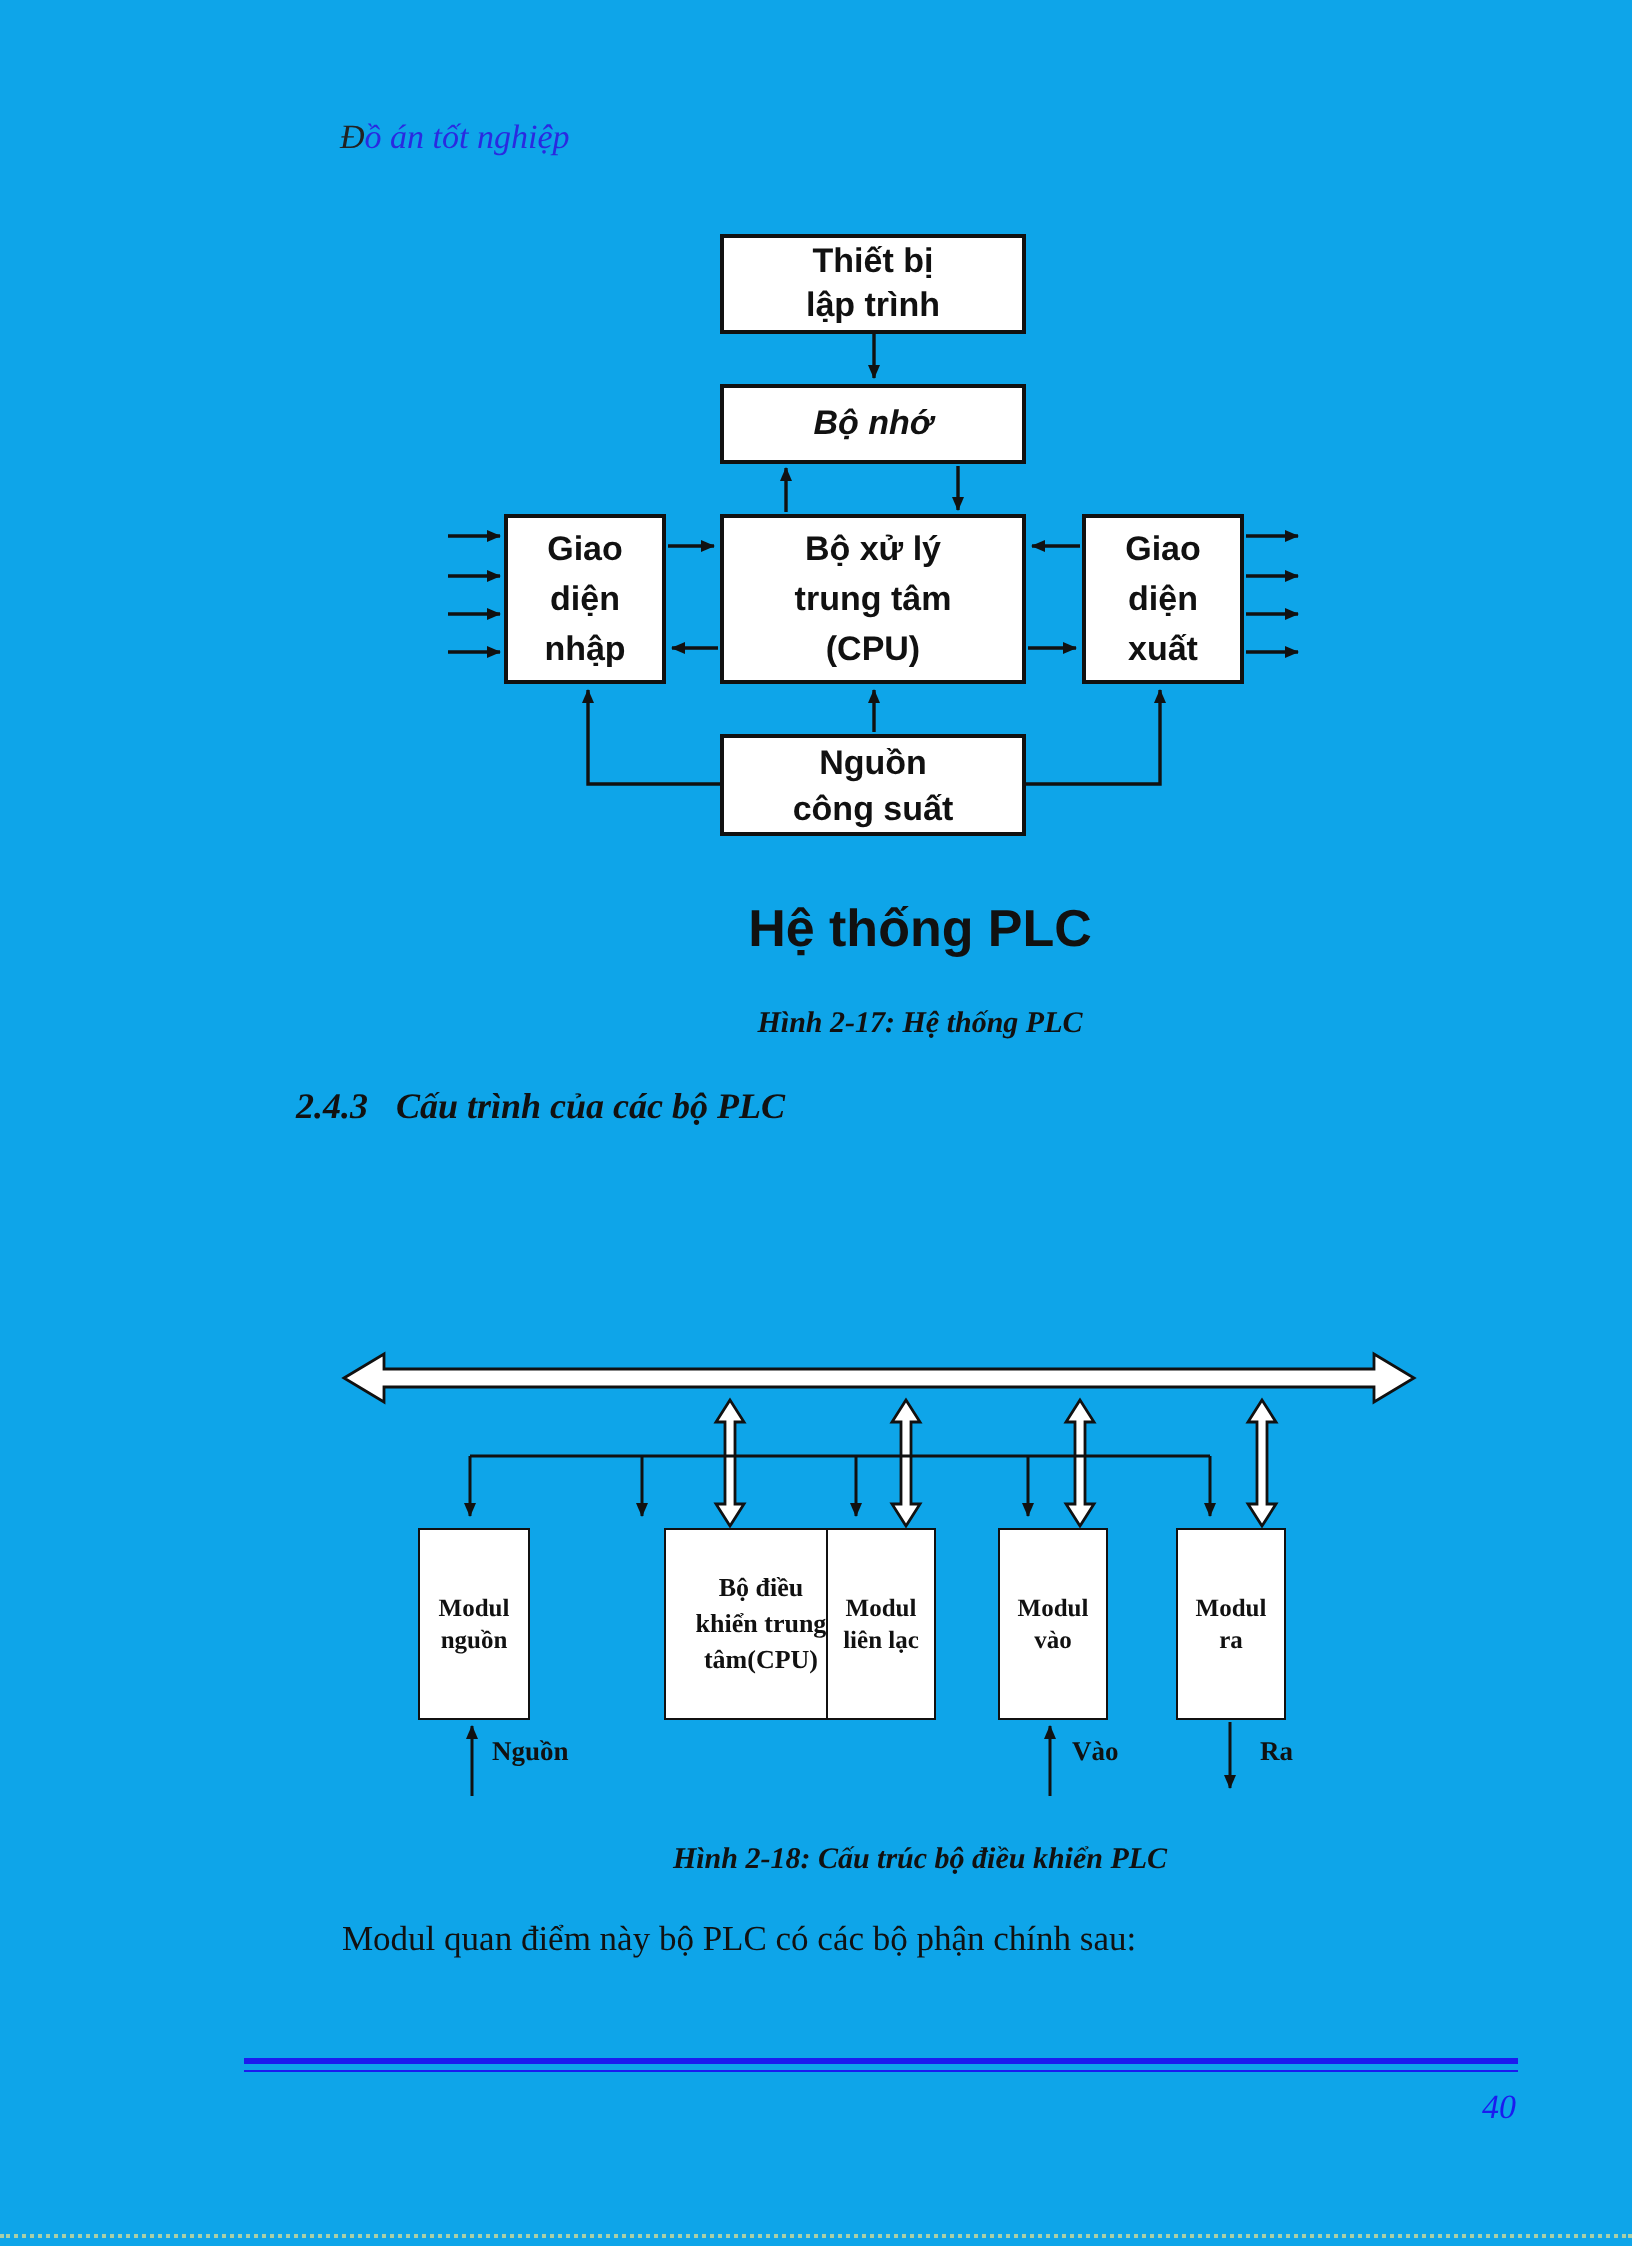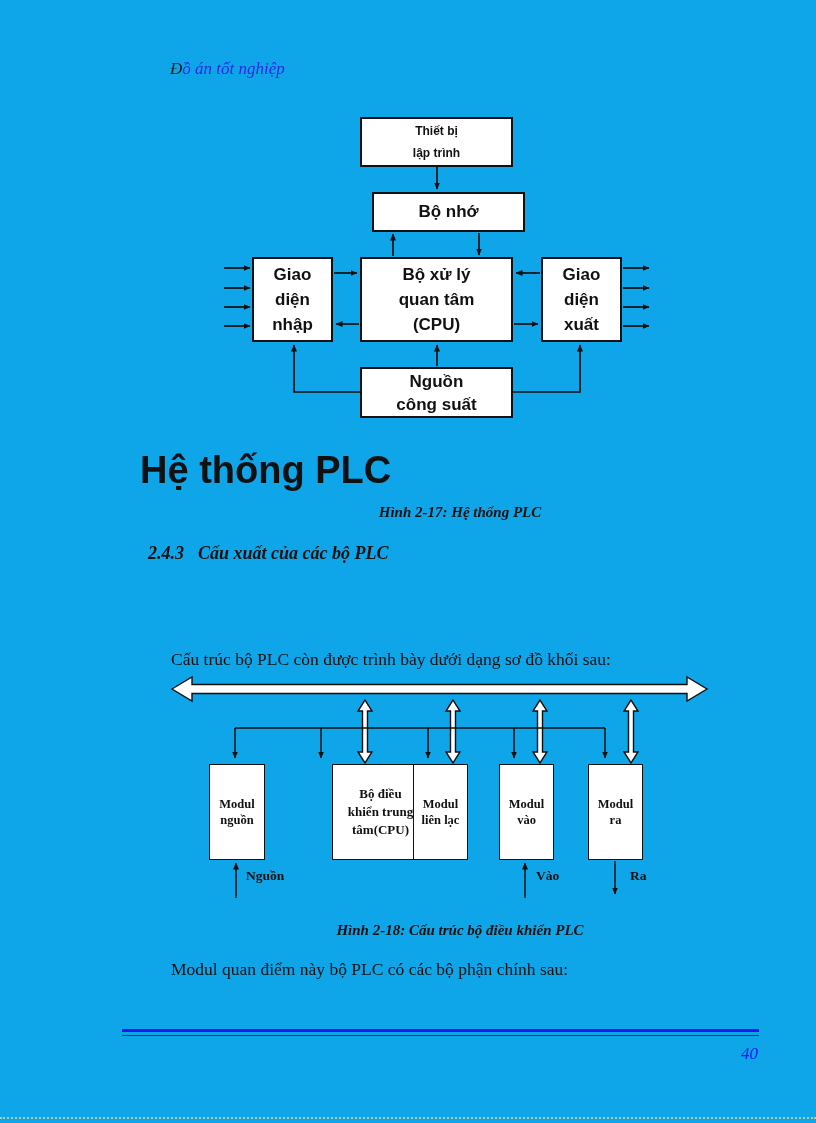--- a/index.html
+++ b/index.html
@@ -16,22 +16,22 @@
     white-space:pre-line;
   }
   .dbox2 {
     position:absolute; z-index:2; background:#fff; border:1.5px solid #111;
     display:flex; align-items:center; justify-content:center; text-align:center;
     font-family:"Liberation Serif", serif; font-weight:bold; color:#111;
     font-size:12.5px; line-height:16px; white-space:pre-line;
   }
   .header-line { position:absolute; left:170px; top:59px; font-style:italic; font-size:17px; }
   .big-title {
-    position:absolute; left:140px; top:449px; width:640px; 
-    font-family:"Liberation Sans", sans-serif; font-weight:bold; font-size:38px; color:#111;
+    position:absolute; left:140px; top:449px; width:640px; text-align:center;
+    font-family:"Liberation Sans", sans-serif; font-weight:bold; font-size:26px; color:#111;
   }
   .caption {
     position:absolute; left:140px; width:640px; text-align:center;
     font-weight:bold; font-style:italic; font-size:15px; color:#111;
   }
   .sec-heading {
     position:absolute; left:148px; top:543px; font-weight:bold; font-style:italic; font-size:18px;
   }
   .sec-heading .num { margin-right:14px;text-align:right; }
   .para {
@@ -104,42 +104,41 @@
       <path d="M321,728 V758" marker-end="url(#ah)"></path>
       <path d="M428,728 V758" marker-end="url(#ah)"></path>
       <path d="M514,728 V758" marker-end="url(#ah)"></path>
       <path d="M605,728 V758" marker-end="url(#ah)"></path>
       <path d="M236,898 V863" marker-end="url(#ah)"></path>
       <path d="M525,898 V863" marker-end="url(#ah)"></path>
       <path d="M615,861 V894" marker-end="url(#ah)"></path>
     </g>
   </svg>
 
-  <div class="dbox" style="left:360px; top:117px; width:153px; height:50px; font-size:12px; line-height:22px;">Thiết bị
+  <div class="dbox" style="left:360px; top:117px; width:153px; height:50px; font-size:17px; line-height:22px;">Thiết bị
 lập trình</div>
-  <div class="dbox" style="left:372px; top:192px; width:153px; height:40px; font-size:17px;">Bộ nhớ</div>
+  <div class="dbox" style="left:360px; top:192px; width:153px; height:40px; font-size:17px;font-style:italic;">Bộ nhớ</div>
   <div class="dbox" style="left:252px; top:257px; width:81px; height:85px; font-size:17px; line-height:25px;">Giao
 diện
 nhập</div>
   <div class="dbox" style="left:360px; top:257px; width:153px; height:85px; font-size:17px; line-height:25px;">Bộ xử lý
-quan tâm
+trung tâm
 (CPU)</div>
   <div class="dbox" style="left:541px; top:257px; width:81px; height:85px; font-size:17px; line-height:25px;">Giao
 diện
 xuất</div>
   <div class="dbox" style="left:360px; top:367px; width:153px; height:51px; font-size:17px; line-height:23px;">Nguồn
 công suất</div>
 
   <div class="big-title">Hệ thống PLC</div>
   <div class="caption" style="top:504px;">Hình 2-17: Hệ thống PLC</div>
 
   <div class="sec-heading">
-    <span class="num">2.4.3</span><span>Cấu xuất của các bộ PLC</span>
+    <span class="num">2.4.3</span><span>Cấu trình của các bộ PLC</span>
   </div>
-  <div class="para" style="top:645px;">Cấu trúc bộ PLC còn được trình bày dưới dạng sơ đồ khối sau:</div>
 
   <div class="dbox2" style="left:209px; top:764px; width:56px; height:96px;">Modul
 nguồn</div>
   <div class="dbox2" style="left:290px; top:764px; width:97px; height:96px; font-size:13px; line-height:18px;margin-left:42px;">Bộ điều
 khiển trung
 tâm(CPU)</div>
   <div class="dbox2" style="left:413px; top:764px; width:55px; height:96px;">Modul
 liên lạc</div>
   <div class="dbox2" style="left:499px; top:764px; width:55px; height:96px;">Modul
 vào</div>

